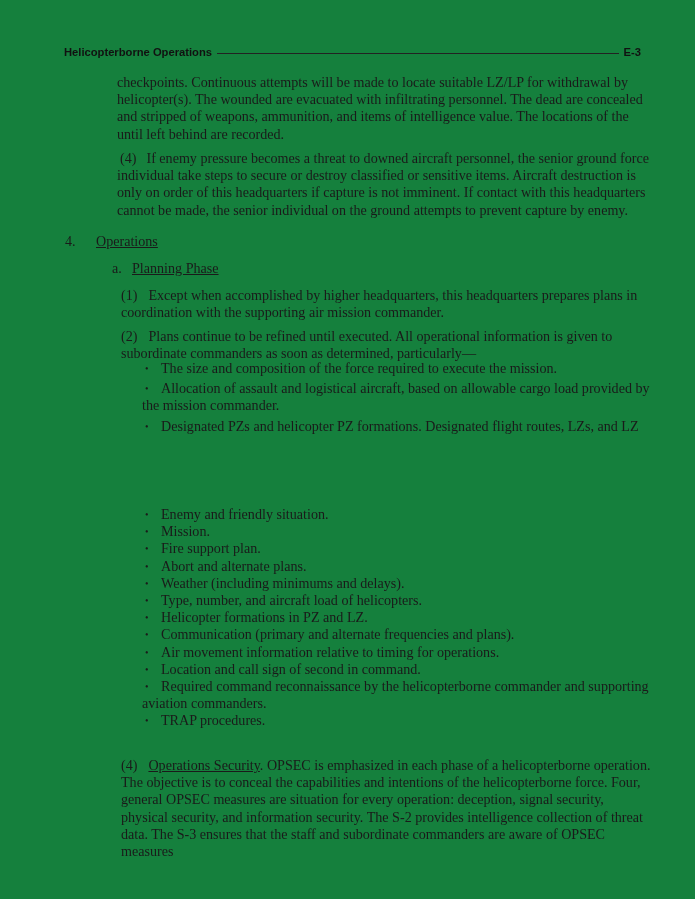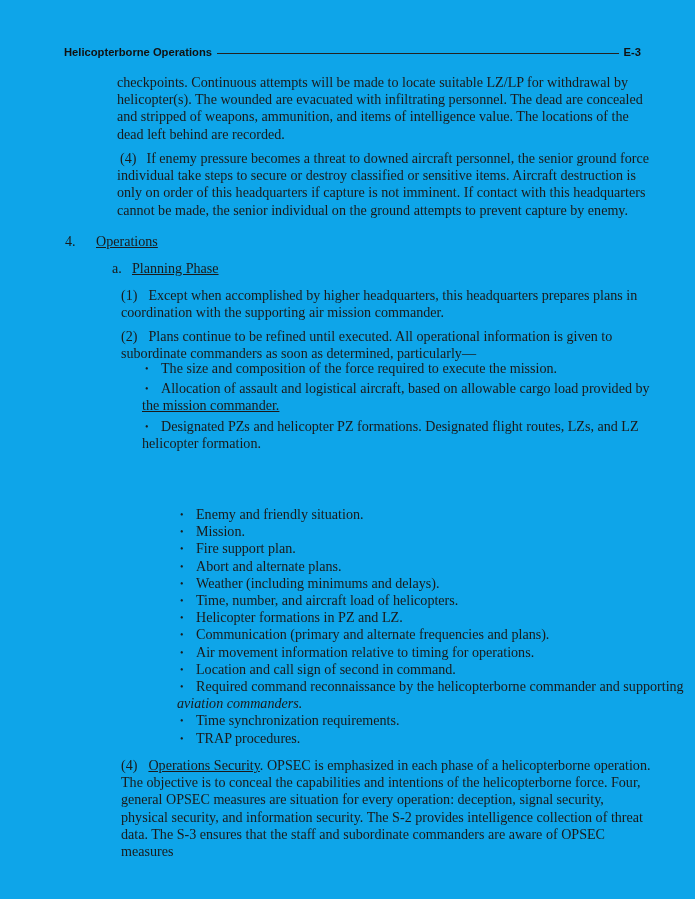--- a/index.html
+++ b/index.html
@@ -1,17 +1,17 @@
 <!DOCTYPE html>
 <html><head>
   <meta charset="utf-8">
   <style>
     html, body { margin: 0; padding: 0; background: #ffffff; }
     body { width: 695px; height: 899px; position: relative; overflow: hidden; color: #1a1a1a; }
-    .page { position: absolute; left: 0; top: 0; width: 695px; height: 899px; background: #0ea5e9; }
+    .page { position: absolute; left: 0; top: 0; width: 695px; height: 899px; background: #15803d; }
     .running-header {
       position: absolute; left: 64px; top: 44px; width: 577px; height: 16px;
       display: flex; align-items: center;
       font-family: "Liberation Sans", sans-serif; font-weight: bold; font-size: 11.2px; color: #111;
     }
     .running-header .rule { flex: 1; height: 0; border-top: 1px solid #222; margin: 0 5px; position: relative; top: 1px; }
     .body-text {
       font-family: "Liberation Serif", serif; font-size: 14.1px; line-height: 17.2px; color: #1a1a1a;
     }
     .block { position: absolute; }
@@ -27,21 +27,21 @@
   <div class="running-header">
     <span>Helicopterborne Operations</span>
     <span class="rule"></span>
     <span>E-3</span>
   </div>
 
   <div class="block body-text" style="left:117px; top:74px; width:530px;">
     <div>checkpoints. Continuous attempts will be made to locate suitable LZ/LP for withdrawal by</div>
     <div>helicopter(s). The wounded are evacuated with infiltrating personnel. The dead are concealed</div>
     <div>and stripped of weapons, ammunition, and items of intelligence value. The locations of the</div>
-    <div>dead left behind are recorded.</div>
+    <div>until left behind are recorded.</div>
   </div>
 
   <div class="block body-text" style="left:117px; top:150px; width:540px;">
     <div><span style="padding-left:3px;">(4)</span><span style="display:inline-block;width:10px;"></span><span>If enemy pressure becomes a threat to downed aircraft personnel, the senior ground force</span></div>
     <div>individual take steps to secure or destroy classified or sensitive items. Aircraft destruction is</div>
     <div>only on order of this headquarters if capture is not imminent. If contact with this headquarters</div>
     <div>cannot be made, the senior individual on the ground attempts to prevent capture by enemy.</div>
   </div>
 
   <div class="block body-text" style="left:65px; top:233px;">
@@ -59,45 +59,43 @@
 
   <div class="block body-text" style="left:121px; top:328px; width:530px;">
     <div><span>(2)</span><span style="display:inline-block;width:11px;"></span><span>Plans continue to be refined until executed. All operational information is given to</span></div>
     <div>subordinate commanders as soon as determined,  particularly—</div>
   </div>
 
   <div class="block body-text" style="left:121px; top:360px; width:530px;">
     <div style="padding-left:20px; margin-bottom:3px;"><span class="dot">•</span><span>The size and composition of the force required to execute the mission.</span></div>
     <div style="margin-bottom:3px;">
       <div style="padding-left:20px;"><span class="dot">•</span><span>Allocation of assault and logistical aircraft, based on allowable cargo load provided by</span></div>
-      <div style="padding-left:21px;text-decoration:underline;">the mission commander.</div>
+      <div style="padding-left:21px;">the mission commander.</div>
     </div>
     <div>
       <div style="padding-left:20px;"><span class="dot">•</span><span>Designated PZs and helicopter PZ formations. Designated flight routes, LZs, and LZ</span></div>
-      <div style="padding-left:21px;">helicopter formation.</div>
     </div>
   </div>
 
 
-  <div class="block body-text" style="left:141px; top:506px; width:510px;margin-left:35px;">
+  <div class="block body-text" style="left:141px; top:506px; width:510px;">
     <div><span class="dot">•</span><span>Enemy and friendly situation.</span></div>
     <div><span class="dot">•</span><span>Mission.</span></div>
     <div><span class="dot">•</span><span>Fire support plan.</span></div>
     <div><span class="dot">•</span><span>Abort and alternate plans.</span></div>
     <div><span class="dot">•</span><span>Weather (including minimums and delays).</span></div>
-    <div><span class="dot">•</span><span>Time, number, and aircraft load of helicopters.</span></div>
+    <div><span class="dot">•</span><span>Type, number, and aircraft load of helicopters.</span></div>
     <div><span class="dot">•</span><span>Helicopter formations in PZ and LZ.</span></div>
     <div><span class="dot">•</span><span>Communication (primary and alternate frequencies and plans).</span></div>
     <div><span class="dot">•</span><span>Air movement information relative to timing for operations.</span></div>
     <div><span class="dot">•</span><span>Location and call sign of second in command.</span></div>
     <div>
       <div><span class="dot">•</span><span>Required command reconnaissance by the helicopterborne commander and supporting</span></div>
-      <div style="margin-left:1px;font-style:italic;">aviation commanders.</div>
+      <div style="margin-left:1px;">aviation commanders.</div>
     </div>
-    <div><span class="dot">•</span><span>Time synchronization requirements.</span></div>
     <div><span class="dot">•</span><span>TRAP procedures.</span></div>
   </div>
 
   <div class="block body-text" style="left:121px; top:757px; width:530px;">
     <div style="white-space:nowrap;"><span>(4)</span><span style="display:inline-block;width:11px;"></span><span class="u">Operations Security</span><span>. OPSEC is emphasized in each phase of a helicopterborne operation.</span></div>
     <div>The objective is to conceal the capabilities and intentions of the helicopterborne force. Four,</div>
     <div>general OPSEC measures are situation for every operation: deception, signal security,</div>
     <div>physical security, and information security. The S-2 provides intelligence collection of threat</div>
     <div>data. The S-3 ensures that the staff and subordinate commanders are aware of OPSEC measures</div>
   </div>

